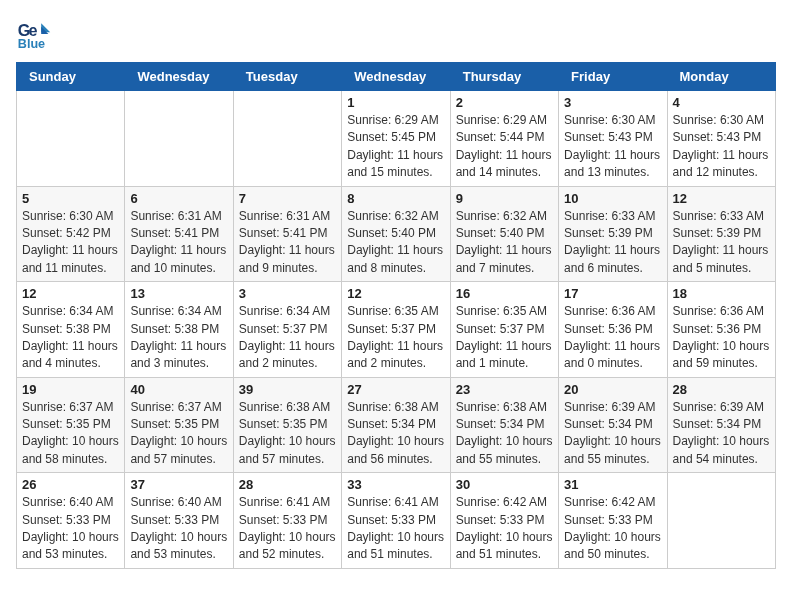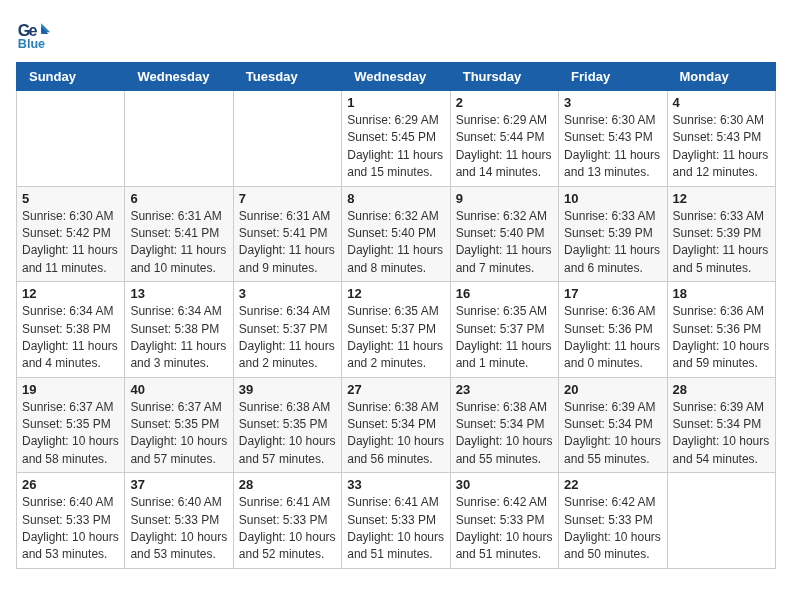--- a/index.html
+++ b/index.html
@@ -341,21 +341,21 @@
 and 51 minutes.</div>
         </td>
         <td>
           <span class="day-num">30</span>
           <div class="day-info" style="white-space: pre-line;">Sunrise: 6:42 AM
 Sunset: 5:33 PM
 Daylight: 10 hours
 and 51 minutes.</div>
         </td>
         <td>
-          <span class="day-num">22</span>
+          <span class="day-num">31</span>
           <div class="day-info" style="white-space: pre-line;">Sunrise: 6:42 AM
 Sunset: 5:33 PM
 Daylight: 10 hours
 and 50 minutes.</div>
         </td>
         <td class="empty"></td>
       </tr>
     </tbody>
 </table>
 

